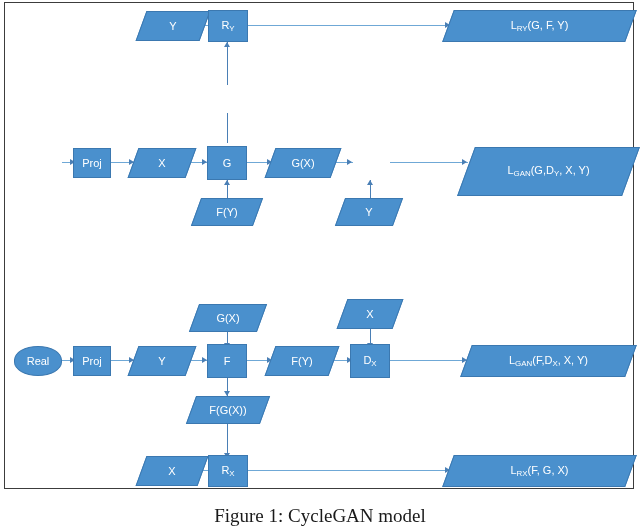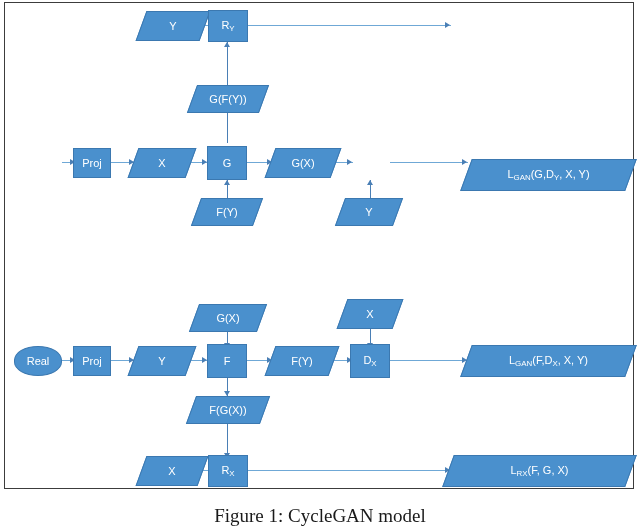--- a/index.html
+++ b/index.html
@@ -148,28 +148,28 @@
     <div class="hline" style="left:196px; top:22px; width:16px;"></div>
     <div class="arrow-r" style="left:206px; top:19px;"></div>
 
     <div class="node rect" style="left:203px; top:7px; width:40px; height:32px;">
       <span class="lbl"><span>R</span><sub>Y</sub></span>
     </div>
 
     <div class="hline" style="left:243px; top:22px; width:203px;"></div>
     <div class="arrow-r" style="left:440px; top:19px;"></div>
 
+    <div class="node para" style="left:443px; top:7px; width:183px; height:32px;">
+      <span class="para-bg"></span>
+      <span class="lbl"><span>L</span><sub>RY</sub><span>(G, F, Y)</span></span>
+    </div>
 
     <div class="vline" style="left:222px; top:39px; height:43px;"></div>
     <div class="arrow-u" style="left:218.5px; top:39px;"></div>
 
-    <div class="node para" style="left:187px; top:82px; width:72px; height:28px;">
-      <span class="para-bg"></span>
-      <span class="lbl">G(F(Y))</span>
-    </div>
 
     <div class="vline" style="left:222px; top:110px; height:30px;"></div>
 
 
     <div class="hline" style="left:57px; top:159px; width:14px;"></div>
     <div class="arrow-r" style="left:65px; top:156px;"></div>
 
     <div class="node rect" style="left:68px; top:145px; width:38px; height:30px;">
       <span class="lbl">Proj</span>
     </div>
@@ -197,21 +197,21 @@
       <span class="lbl">G(X)</span>
     </div>
 
     <div class="hline" style="left:328px; top:159px; width:20px;"></div>
     <div class="arrow-r" style="left:342px; top:156px;"></div>
 
 
     <div class="hline" style="left:385px; top:159px; width:78px;"></div>
     <div class="arrow-r" style="left:457px; top:156px;"></div>
 
-    <div class="node para" style="left:461px; top:156px; width:165px; height:32px;">
+    <div class="node para" style="left:461px; top:144px; width:165px; height:49px;">
       <span class="para-bg"></span>
       <span class="lbl"><span>L</span><sub>GAN</sub><span>(G,D</span><sub>Y</sub><span>, X, Y)</span></span>
     </div>
 
     <div class="vline" style="left:222px; top:177px; height:20px;"></div>
     <div class="arrow-u" style="left:218.5px; top:177px;"></div>
 
     <div class="node para" style="left:191px; top:195px; width:62px; height:28px;">
       <span class="para-bg"></span>
       <span class="lbl">F(Y)</span>

